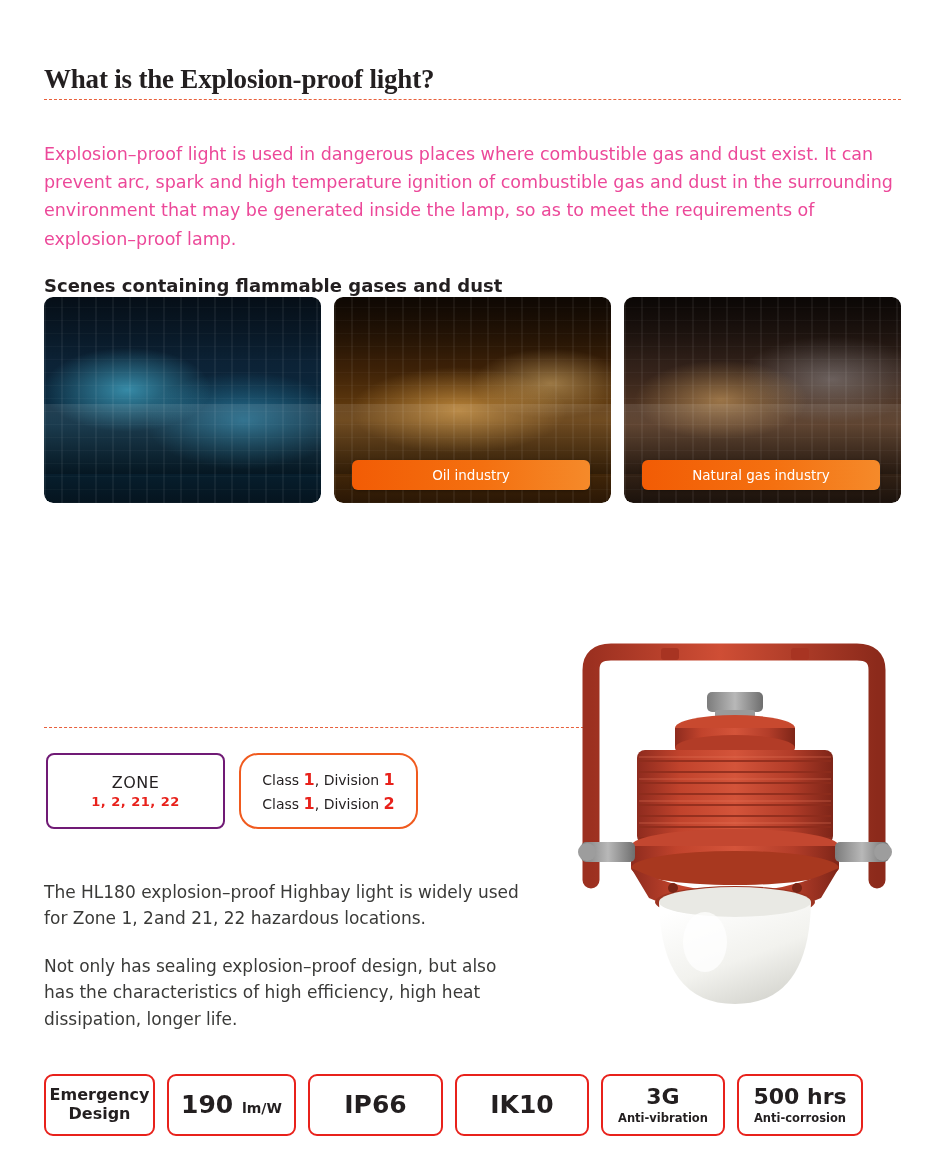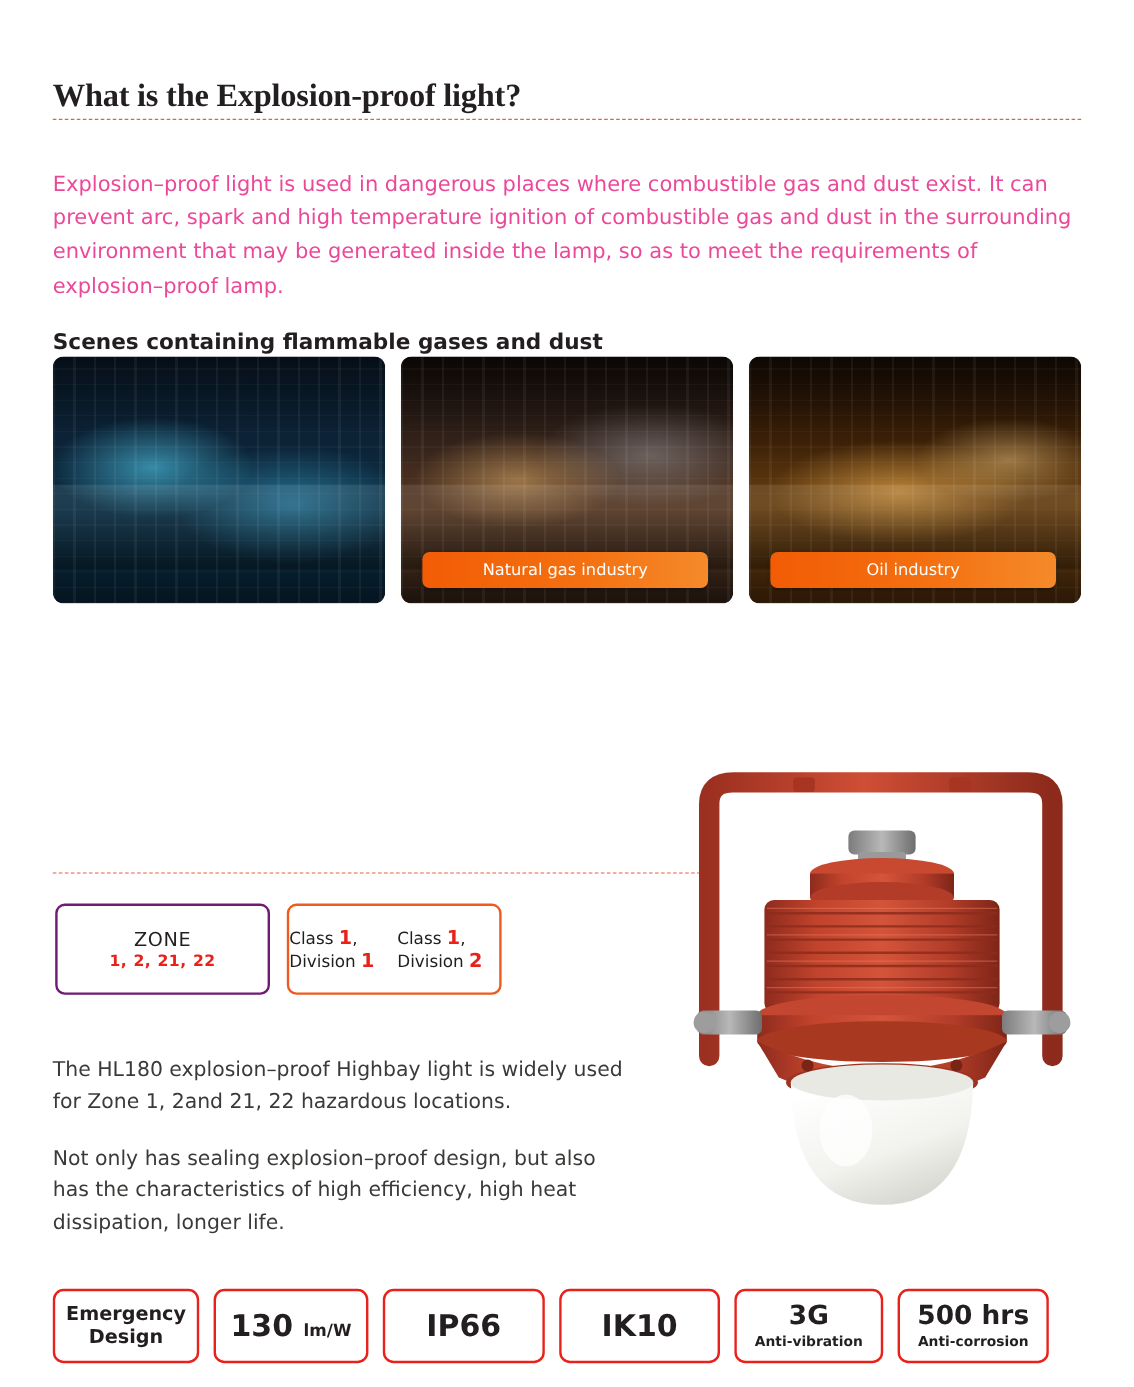--- a/index.html
+++ b/index.html
@@ -189,23 +189,23 @@
   .badge-zone .zone-nums {
     font-size: 13px;
     font-weight: bold;
     color: #e8211b;
     letter-spacing: 0.5px;
   }
   .badge-class {
     width: 175px;
     height: 72px;
     border: 2px solid #f05a1e;
-    border-radius: 8px;
-    display: flex;
-    flex-direction: row;
+    border-radius: 19px;
+    display: flex;
+    flex-direction: column;
     align-items: center;
     justify-content: center;
     gap: 5px;
   }
   .class-line {
     font-size: 14px;
     color: #231f20;
   }
   .class-line b {
     color: #e8211b;
@@ -264,21 +264,21 @@
     font-weight: bold;
     color: #231f20;
     line-height: 1.05;
   }
   .chip .sub {
     font-weight: bold;
     font-size: 11.5px;
     color: #231f20;
     margin-top: 2px;
   }
-  .chip-emergency { width: 122px; }
+  .chip-emergency { width: 111px; }
   .chip-emergency .main { font-size: 16px; text-align: center; line-height: 1.18; }
   .chip-lm { width: 129px; }
   .chip-lm .main { font-size: 25px; }
   .chip-lm .main small { font-size: 14px; font-weight: bold; }
   .chip-ip { width: 135px; }
   .chip-ip .main { font-size: 25px; }
   .chip-ik { width: 134px; }
   .chip-ik .main { font-size: 25px; }
   .chip-3g { width: 124px; }
   .chip-3g .main { font-size: 22px; }
@@ -298,36 +298,36 @@
   <div class="scenes">
 
     <div class="scene scene-1">
       <div class="photo photo-1">
         <div class="sky"></div>
         <div class="horizon"></div>
         <div class="towers"></div>
       </div>
     </div>
 
+    <div class="scene scene-2">
+      <div class="photo photo-2">
+        <div class="sky"></div>
+        <div class="horizon"></div>
+        <div class="towers"></div>
+      </div>
+      <div class="scene-label">Oil industry</div>
+    </div>
+
     <div class="scene scene-3">
       <div class="photo photo-3">
         <div class="sky"></div>
         <div class="horizon"></div>
         <div class="towers"></div>
       </div>
       <div class="scene-label">Natural gas industry</div>
-    </div>
-
-    <div class="scene scene-2">
-      <div class="photo photo-2">
-        <div class="sky"></div>
-        <div class="horizon"></div>
-        <div class="towers"></div>
-      </div>
-      <div class="scene-label">Oil industry</div>
     </div>
 
   </div>
 
   <div class="dashed-rule-2"></div>
 
   <div class="badges">
     <div class="badge-zone">
       <span class="zone-word">ZONE</span>
       <span class="zone-nums">1, 2, 21, 22</span>
@@ -430,21 +430,21 @@
       <ellipse cx="170" cy="272" rx="76" ry="15" fill="#e9e9e4"></ellipse>
       <ellipse cx="140" cy="312" rx="22" ry="30" fill="#ffffff" opacity="0.75"></ellipse>
     </svg>
   </div>
 
   <div class="chips">
     <div class="chip chip-emergency">
       <span class="main">Emergency Design</span>
     </div>
     <div class="chip chip-lm">
-      <span class="main"><span>130</span> <small>lm/W</small></span>
+      <span class="main"><span>190</span> <small>lm/W</small></span>
     </div>
     <div class="chip chip-ip">
       <span class="main">IP66</span>
     </div>
     <div class="chip chip-ik">
       <span class="main">IK10</span>
     </div>
     <div class="chip chip-3g">
       <span class="main">3G</span>
       <span class="sub">Anti-vibration</span>

